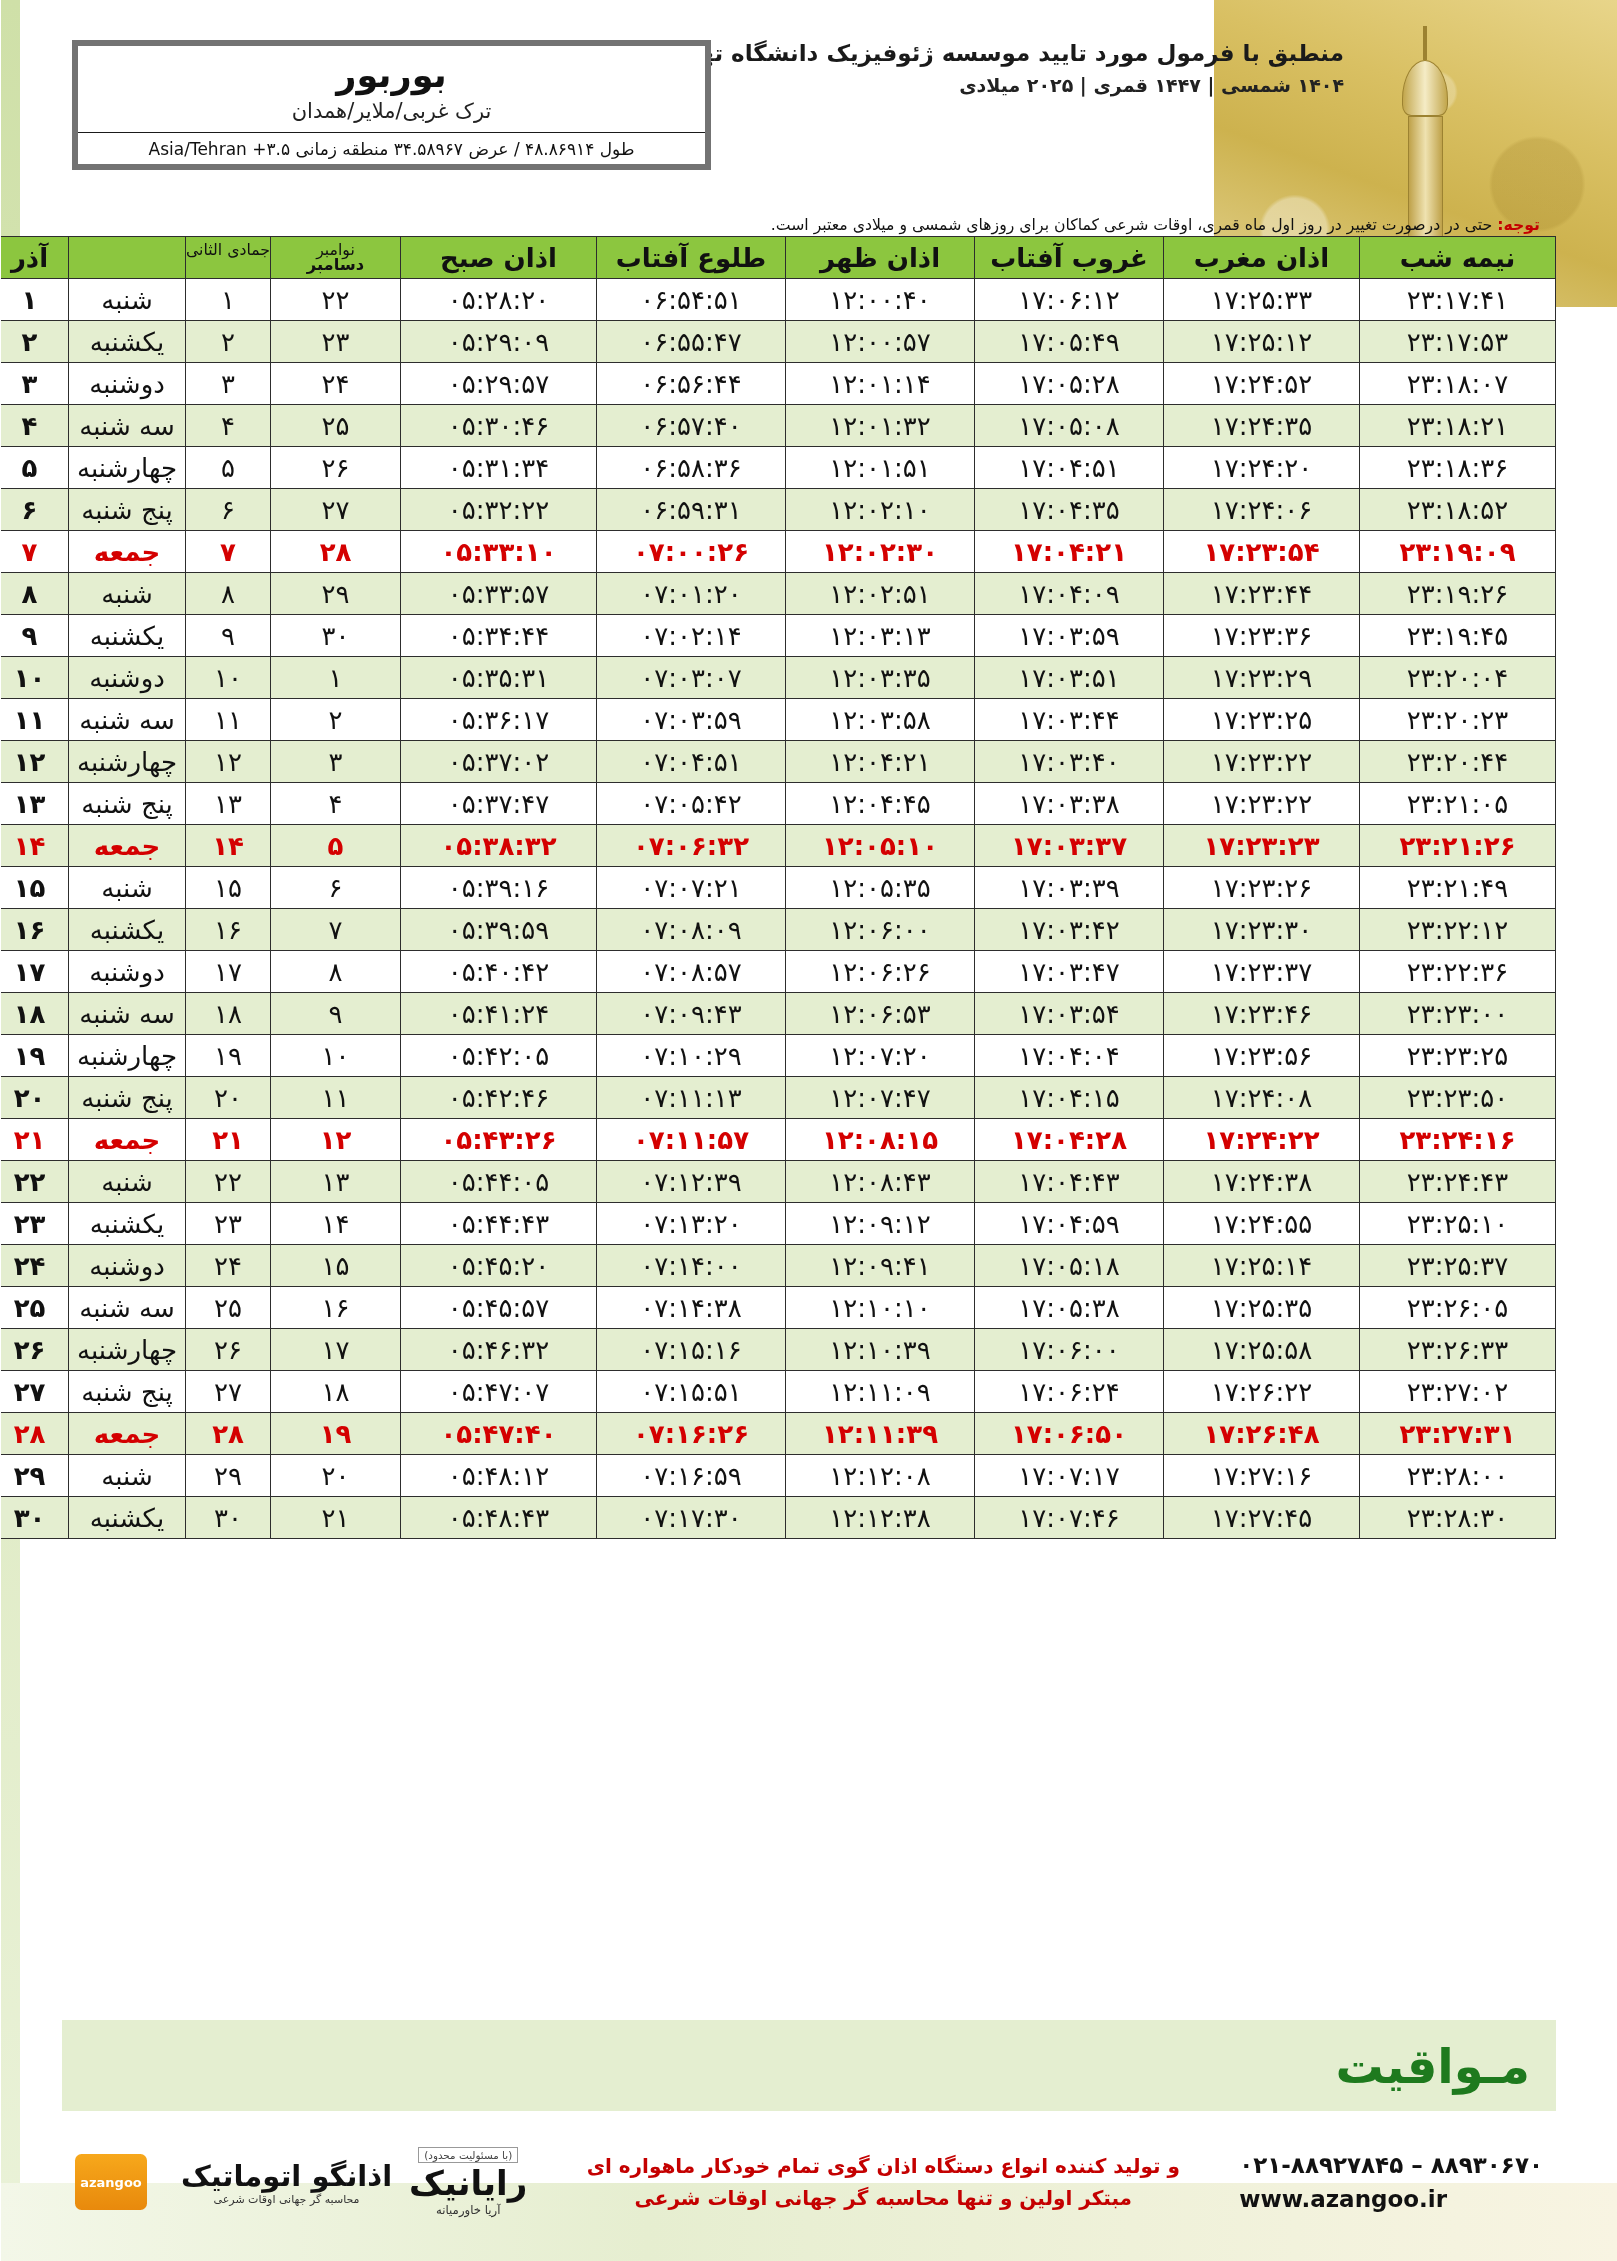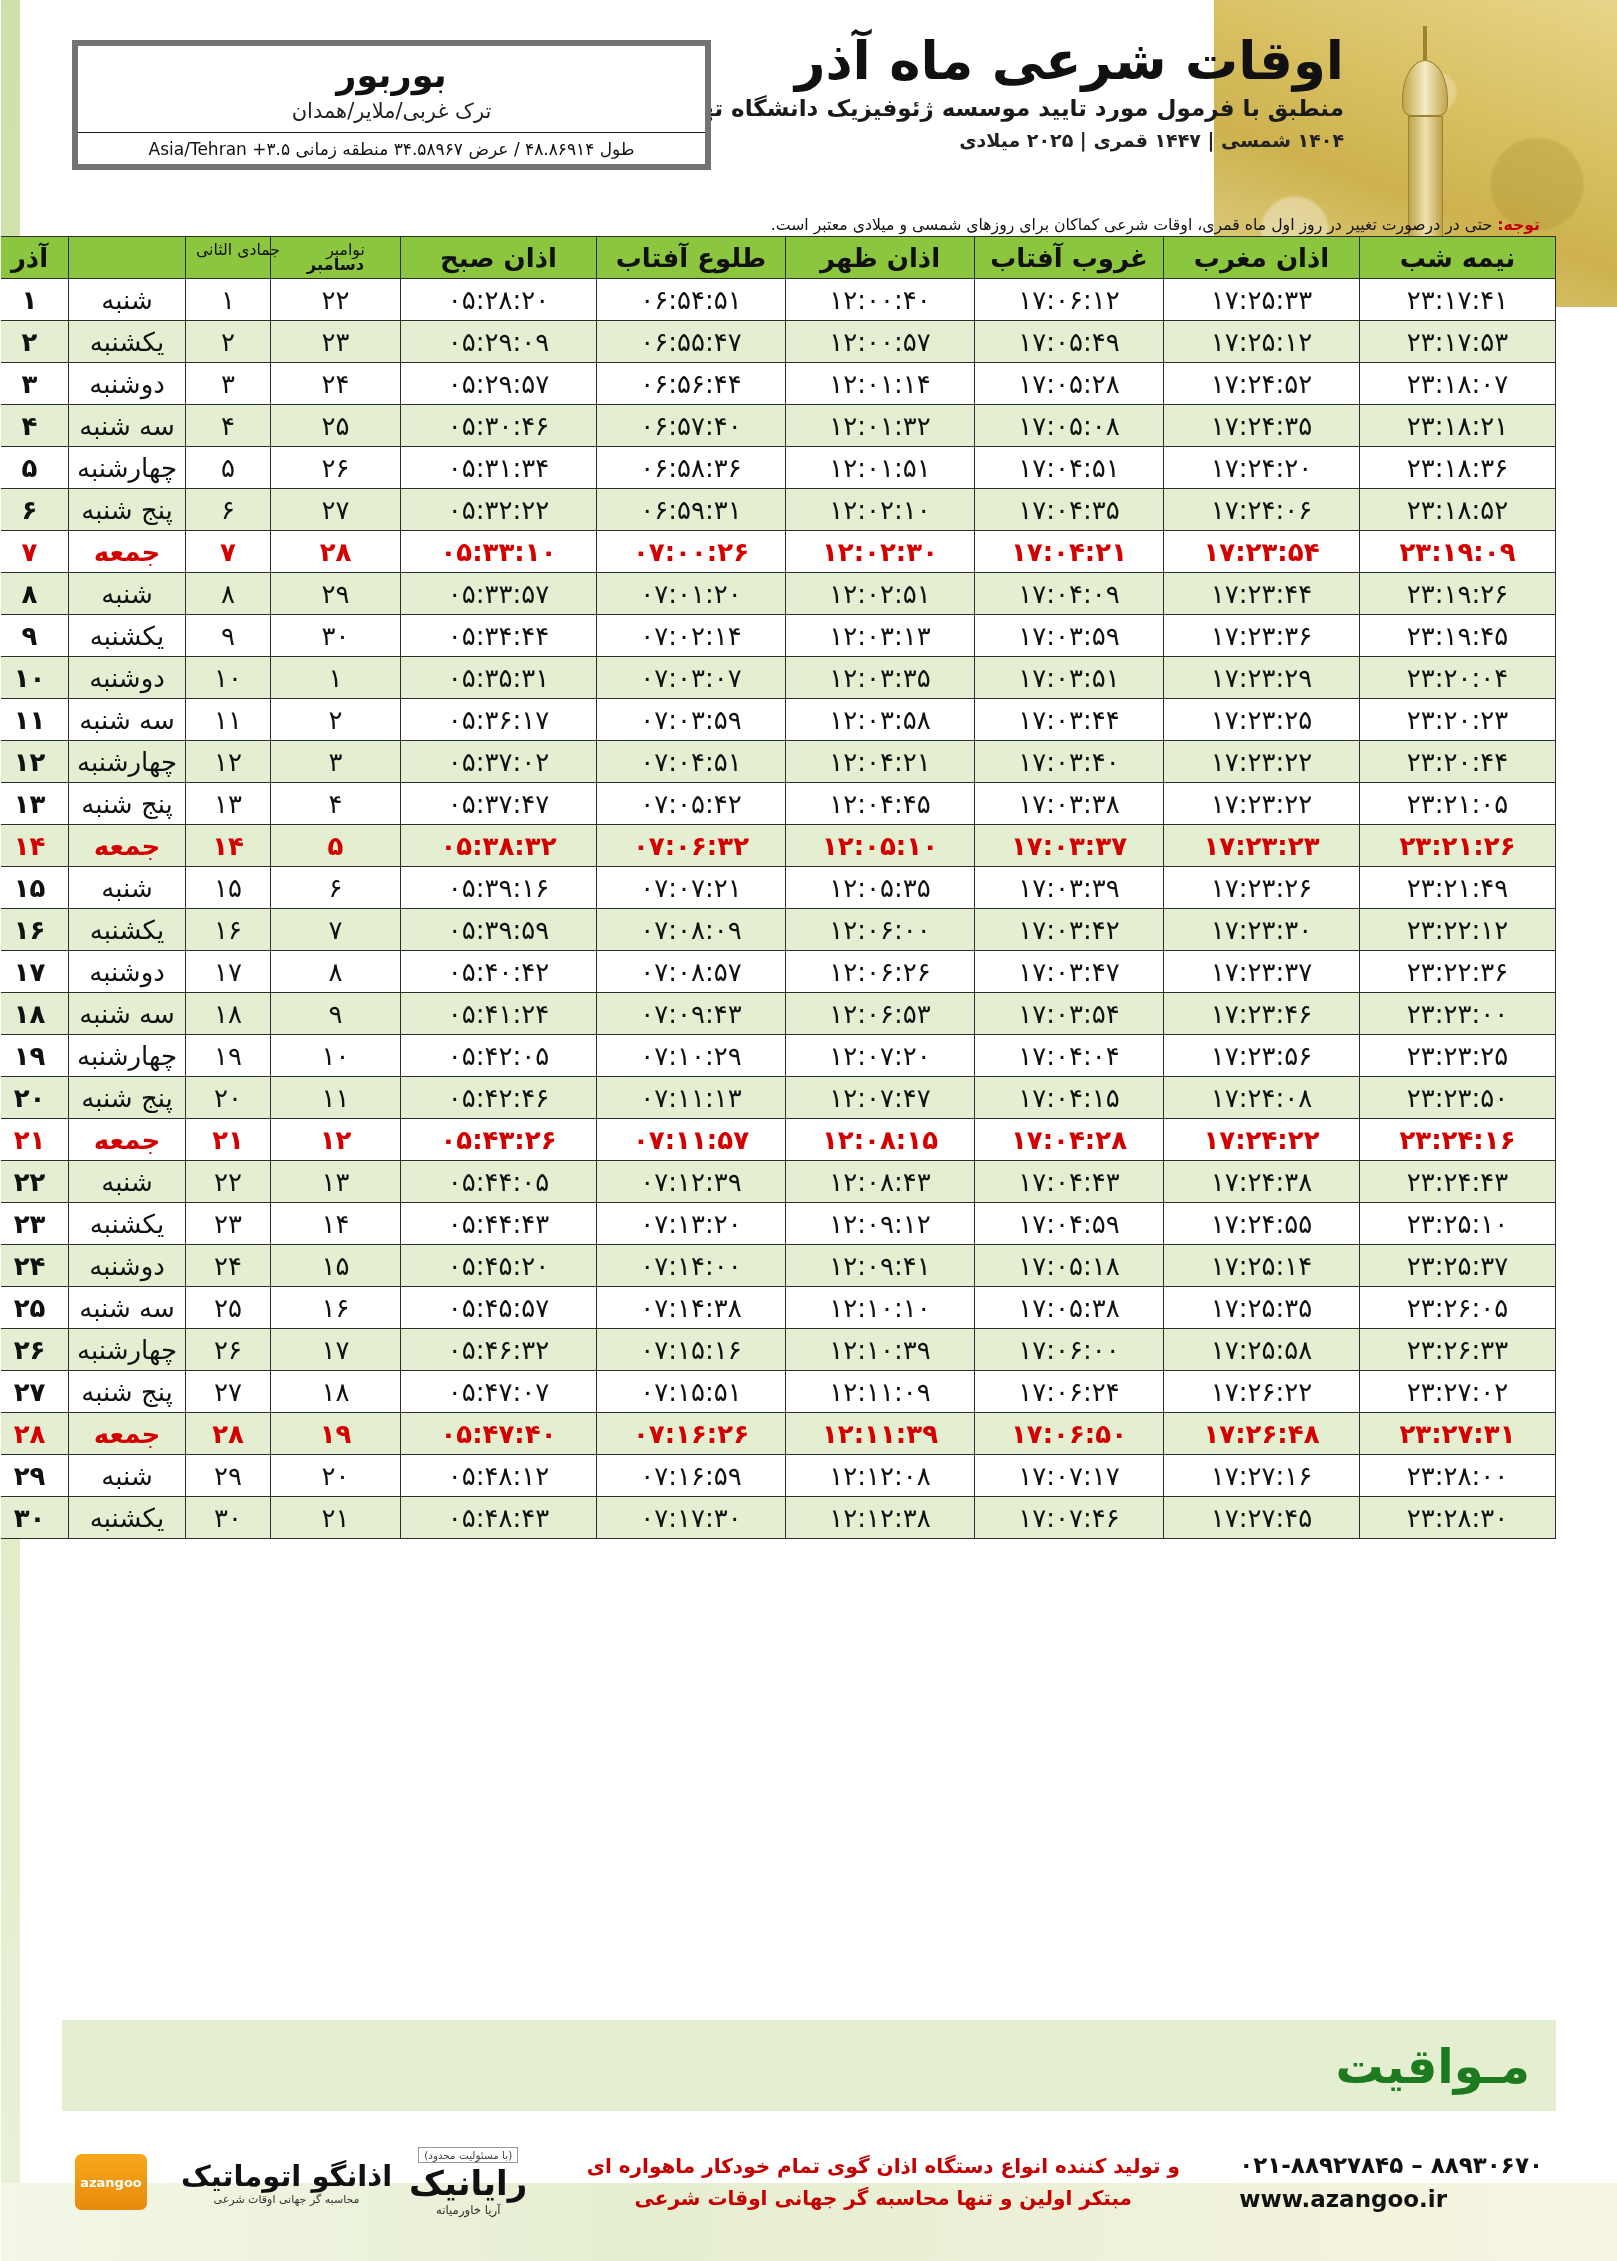--- a/index.html
+++ b/index.html
@@ -176,21 +176,21 @@
   .greg-split > div{
     flex:1;
     display:flex;
     align-items:flex-end;
     justify-content:center;
     font-size:16.3px;
     padding-bottom:3.9px;
   }
   .greg-top{
     position:absolute;
-    top:2.6px; left:10px; width:100%;
+    top:2.6px; left:0; width:100%;
     font-size:15.7px;
     font-weight:normal;
   }
   tbody tr:nth-child(odd) td{ background:#ffffff; }
   tbody tr:nth-child(even) td{ background:#e4eed0; }
   tr.friday-row td{ color:#d40000; font-weight:bold; }
   tr.friday-row td.weekday{ color:#d40000; }
   td.num-col{ font-weight:bold; font-size:27px; }
   td.weekday{ font-size:21px; }
   td.small-num{ font-size:25px; }
@@ -304,21 +304,20 @@
 <div class="bg-right-band"></div>
 <div class="minaret" style="top:26px; right:170px;">
   <div class="spike"></div>
   <div class="dome"></div>
   <div class="shaft"></div>
 </div>
 <div class="bg-bottom-deco"></div>
 
 <div class="header">
   <div class="title-block">
-    <div class="title-main">اوقات شرعی ماه آذر</div>
     <div class="title-sub">منطبق با فرمول مورد تایید موسسه ژئوفیزیک دانشگاه تهران</div>
     <div class="title-years">۱۴۰۴ شمسی | ۱۴۴۷ قمری | ۲۰۲۵ میلادی</div>
   </div>
 </div>
 
 <div class="city-box">
   <div class="city-name">بوربور</div>
   <div class="city-alt">ترک غربی/ملایر/همدان</div>
   <div class="city-coords">طول ۴۸.۸۶۹۱۴ / عرض ۳۴.۵۸۹۶۷ منطقه زمانی ۳.۵+ Asia/Tehran</div>
 </div>

